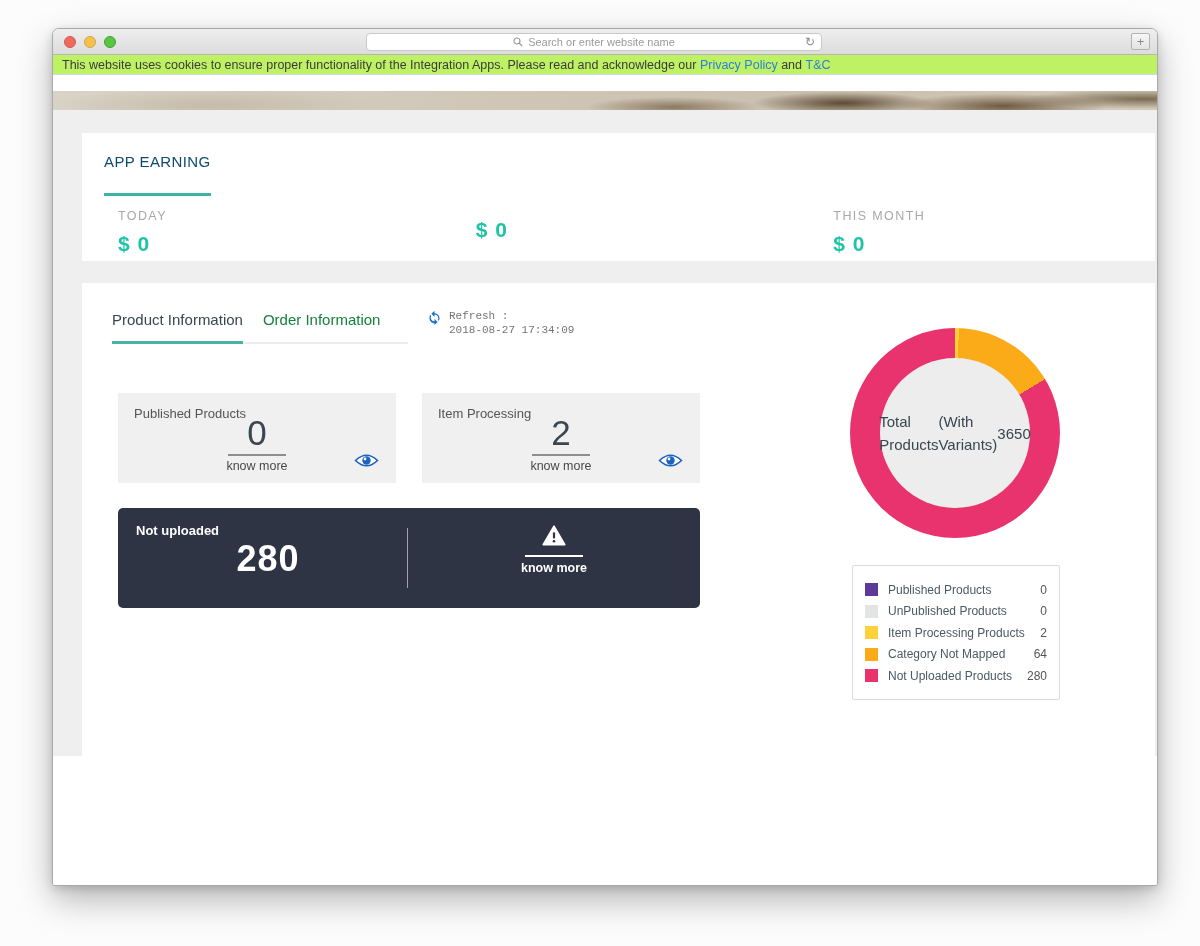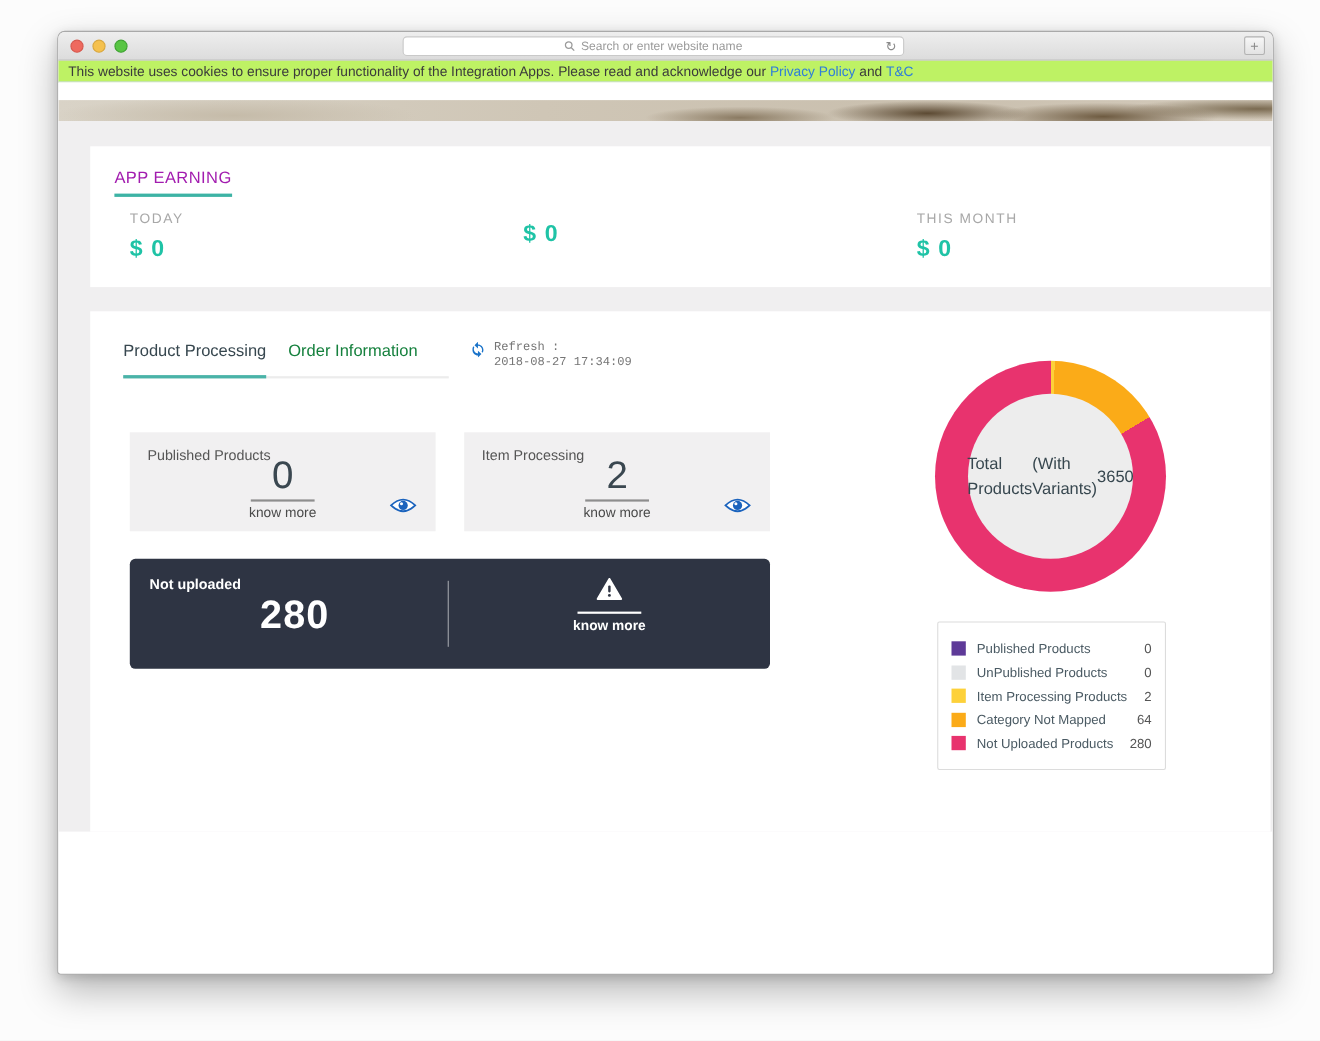--- a/index.html
+++ b/index.html
@@ -66,22 +66,22 @@
       radial-gradient(220px 22px at 160px 14px, #c5bba9 0%, rgba(197,187,169,0) 75%),
       linear-gradient(90deg,#d9d3c7,#cfc6b6 40%,#c9bfae 72%,#d4cbbc);
   }
   .content { background:#f0eff0; height:646px; position:relative; }
   
   .earncard {
     position:absolute; left:29px; top:23px; width:1073px; height:128px;
     background:#fff;
   }
   .earntitle {
-    display:inline-block; margin:20px 0 0 22px; font-size:15px; color:#a21caf;
-    letter-spacing:.4px; padding-bottom:6px; border-bottom:3px solid #3db3a5;
+    display:inline-block; margin:20px 0 0 22px; font-size:15px; color:#0c4a6e;
+    letter-spacing:.4px; padding-bottom:23px; border-bottom:3px solid #3db3a5;
   }
   .earnrow { display:flex; margin-top:13px; }
   .earncol { flex:1; padding-left:36px; }
   .earnlabel { font-size:12.5px; color:#a8a8a8; letter-spacing:1.4px; }
   .earnvalue { margin-top:9px; font-size:21px; font-weight:700; color:#1fc3a6; letter-spacing:1px; }
   
   .maincard {
     position:absolute; left:29px; top:173px; width:1073px; height:473px;
     background:#fff;
   }
@@ -192,21 +192,21 @@
           <div class="earncol">
             <div class="earnlabel">THIS MONTH</div>
             <div class="earnvalue">$ 0</div>
           </div>
         </div>
       </div>
 
       <div class="maincard">
 
         <div class="tabrow">
-          <div class="tab active">Product Processing</div>
+          <div class="tab active">Product Information</div>
           <div class="tab inactive">Order Information</div>
         </div>
 
         <div class="refresh">
           <span class="ricon">
             <svg width="15" height="15" viewBox="0 0 24 24">
                 <path fill="#1a73c9" d="M12 4V1L7 6l5 5V7c3.3 0 6 2.7 6 6 0 1-.25 1.97-.7 2.8l1.46 1.46A7.93 7.93 0 0 0 20 13c0-4.4-3.6-8-8-8zm0 14c-3.3 0-6-2.7-6-6 0-1 .25-1.97.7-2.8L5.24 7.74A7.93 7.93 0 0 0 4 13c0 4.4 3.6 8 8 8v3l5-5-5-5v4z"></path>
               </svg>
           </span>
           <div class="rtext">

